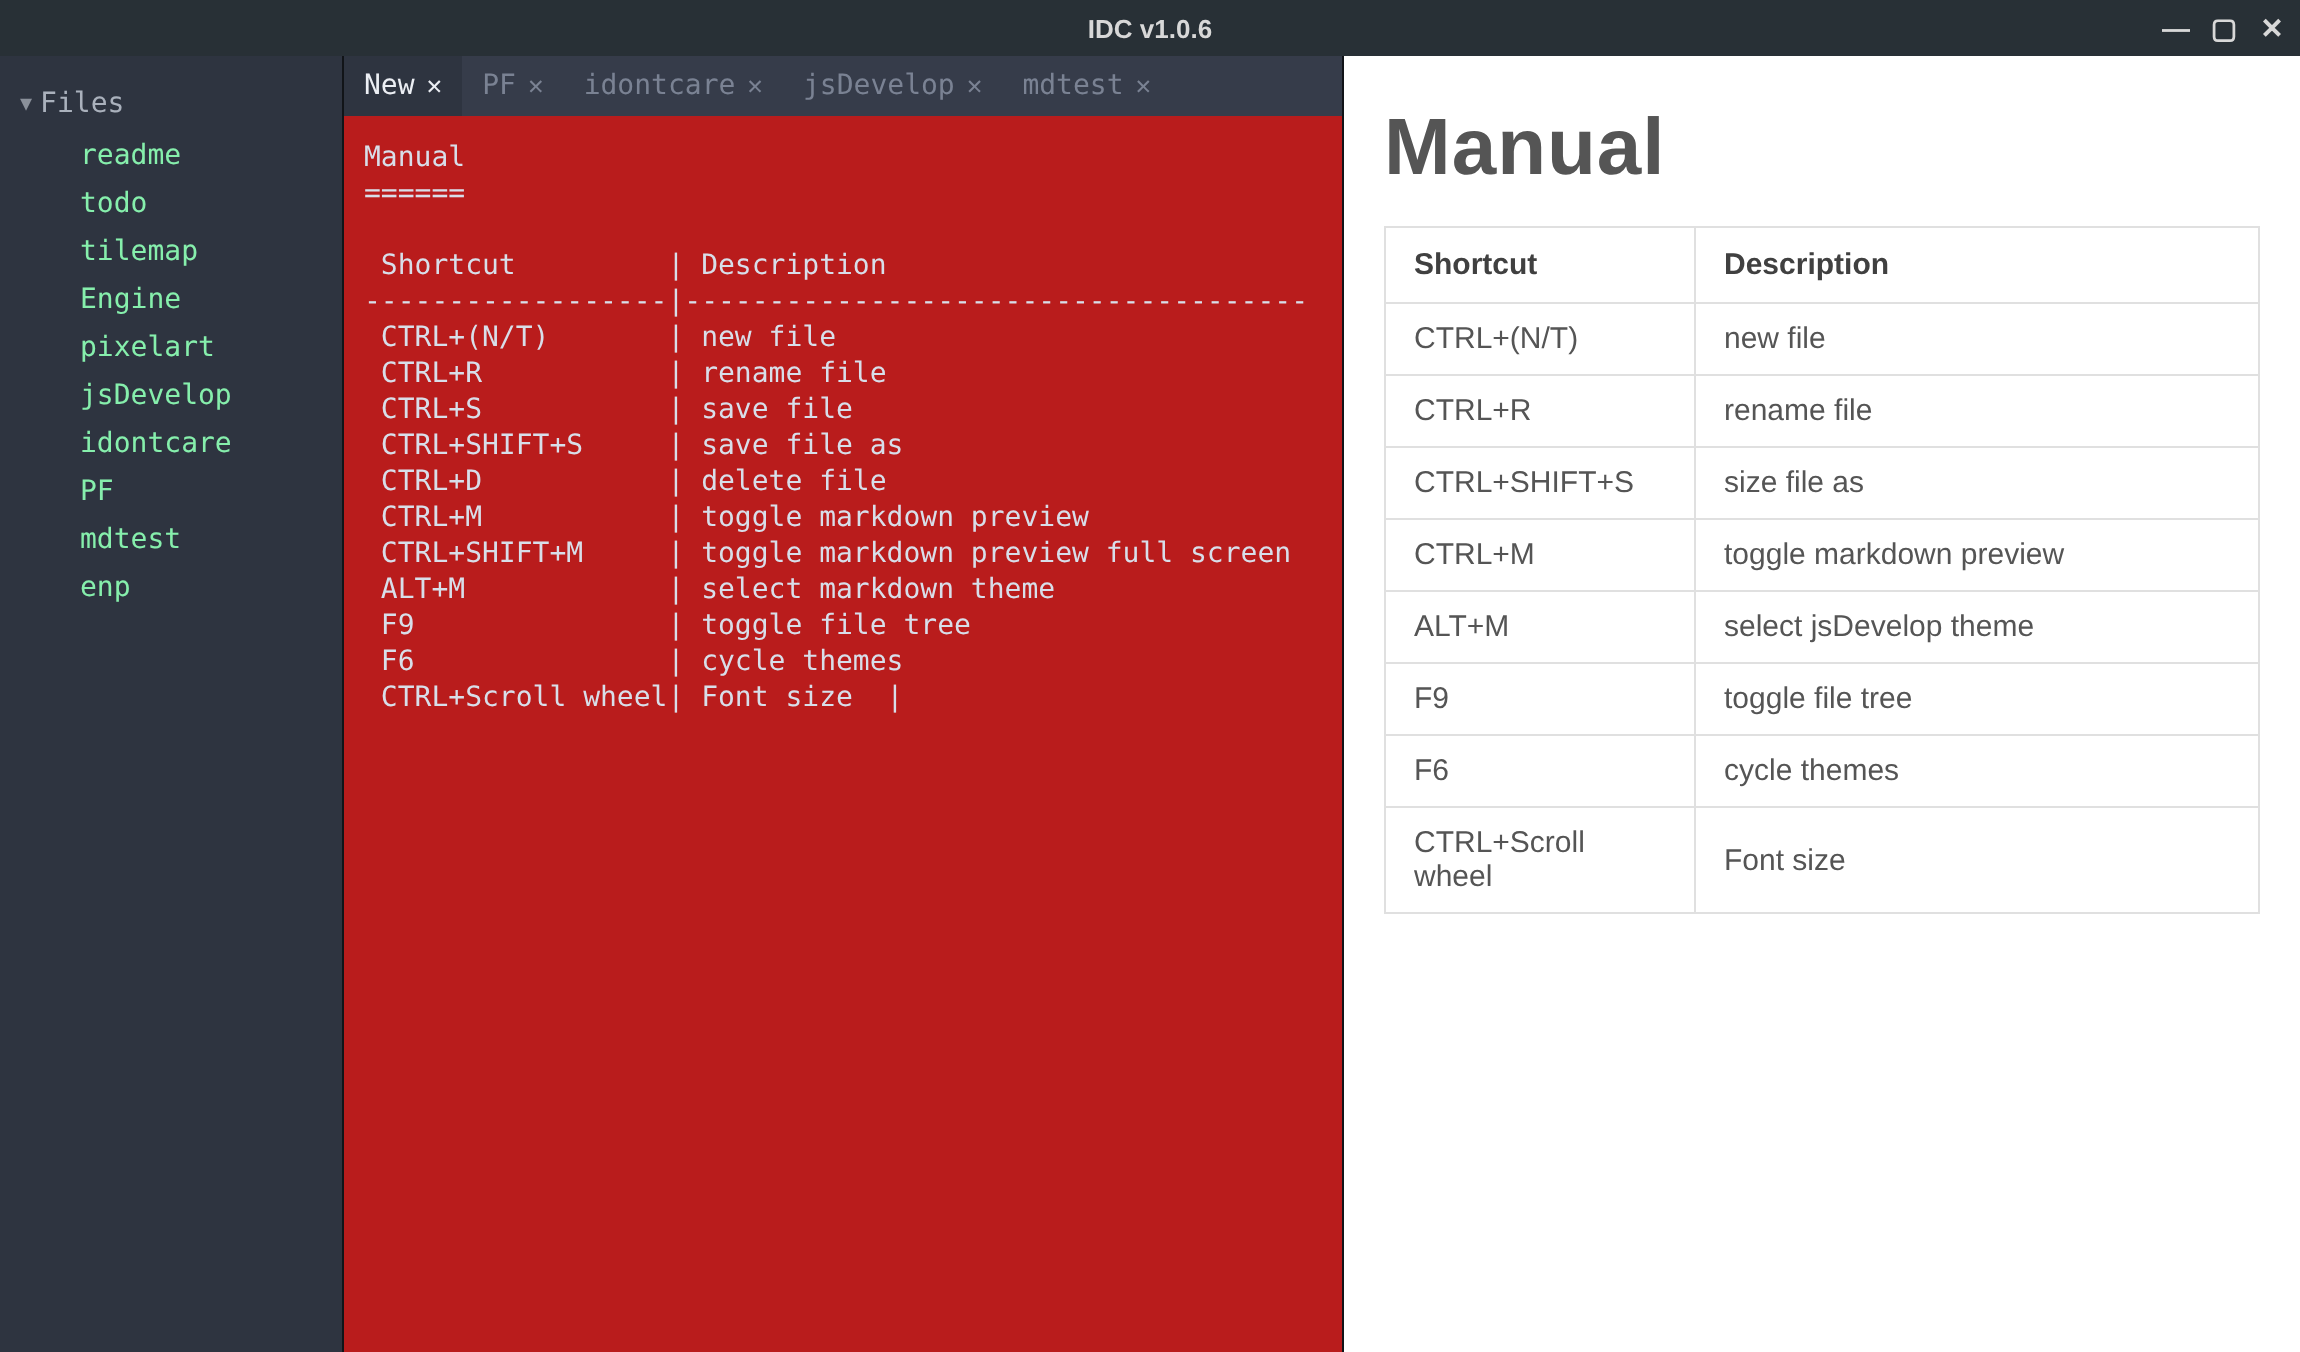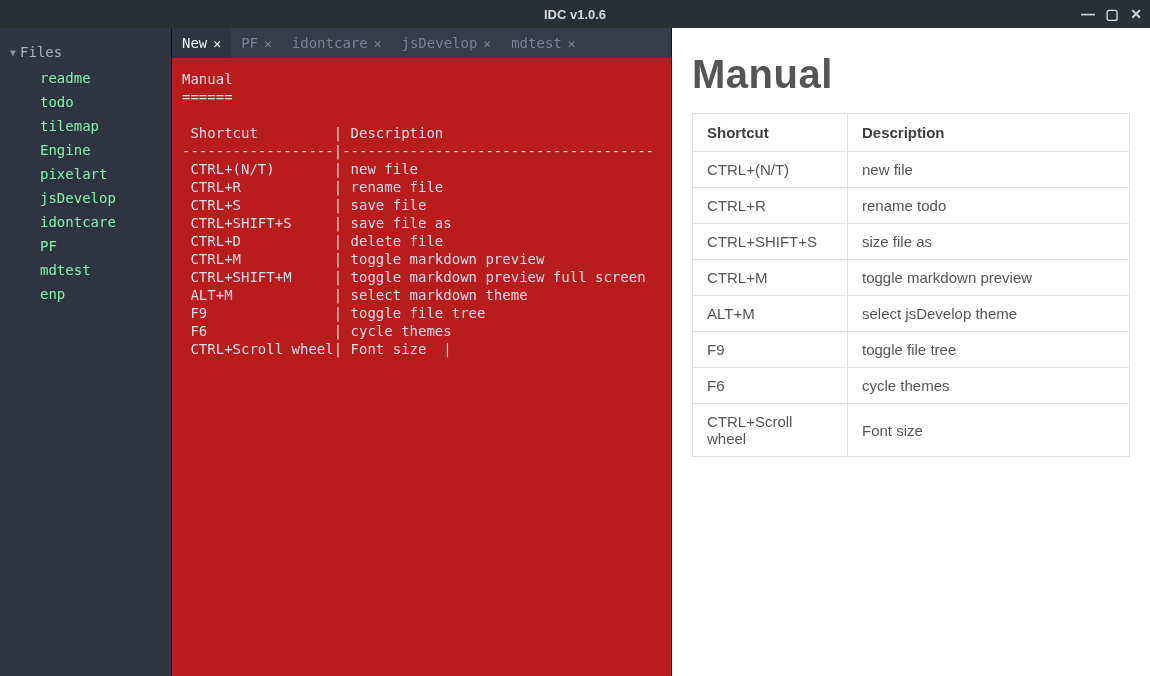--- a/index.html
+++ b/index.html
@@ -231,21 +231,21 @@
           <th>Description</th>
         </tr>
       </thead>
       <tbody id="preview-tbody">
           <tr>
             <td>CTRL+(N/T)</td>
             <td>new file</td>
           </tr>
           <tr>
             <td>CTRL+R</td>
-            <td>rename todo</td>
+            <td>rename file</td>
           </tr>
           <tr>
             <td>CTRL+SHIFT+S</td>
             <td>size file as</td>
           </tr>
           <tr>
             <td>CTRL+M</td>
             <td>toggle markdown preview</td>
           </tr>
           <tr>

